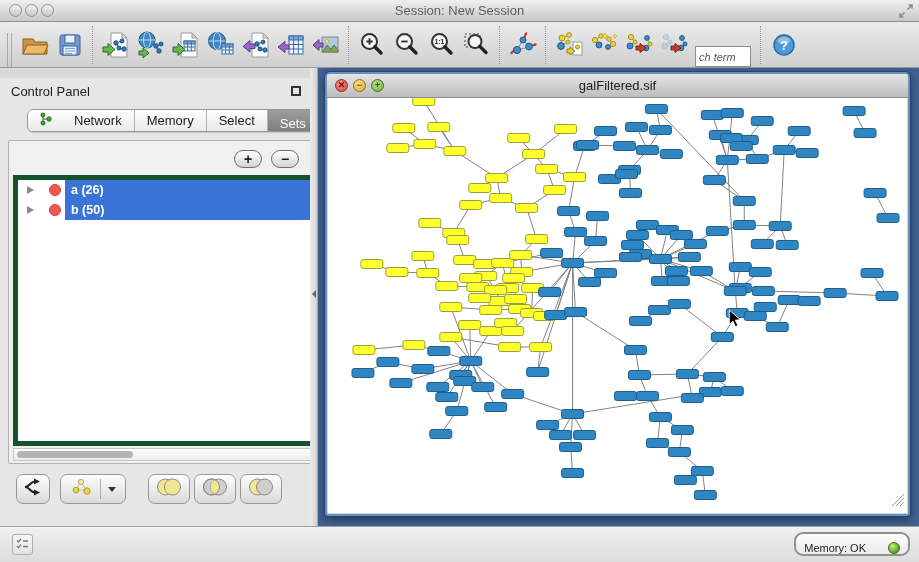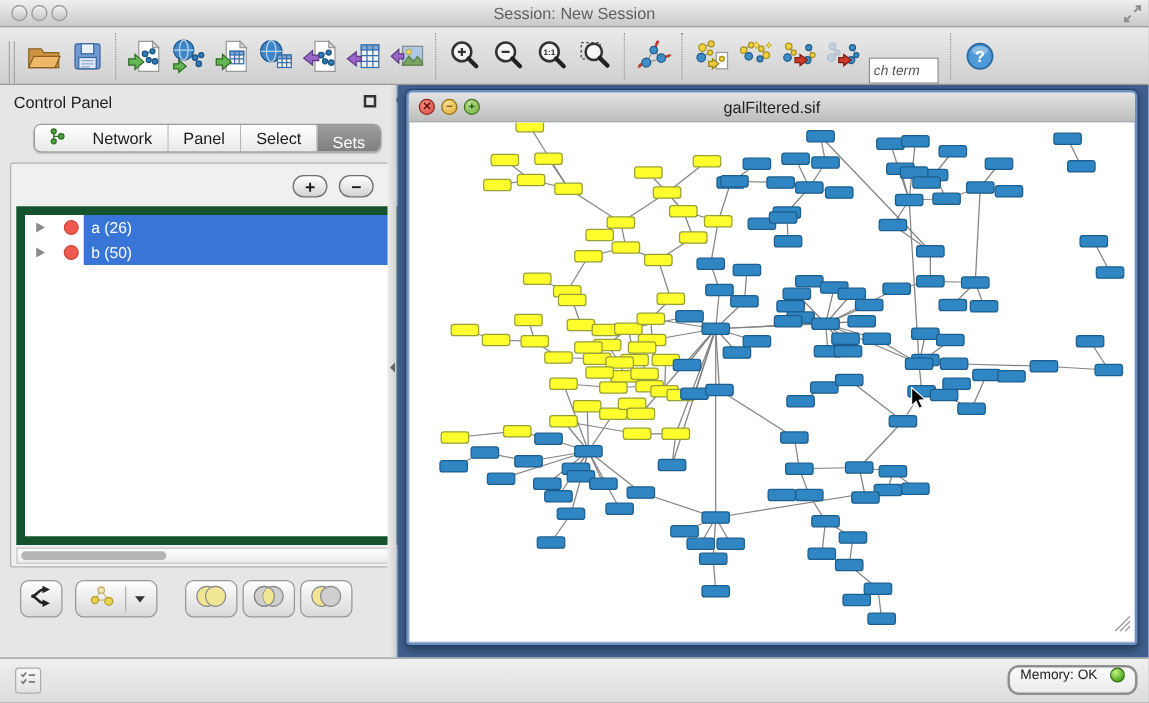--- a/index.html
+++ b/index.html
@@ -20,42 +20,42 @@
   .toolbar{position:absolute;top:22px;left:0;right:0;height:46px;
     background:linear-gradient(#ebebeb,#cfcfcf);border-bottom:1px solid #9a9a9a;
     display:flex;align-items:flex-end;padding:0 2px;}
   .tb-handle{width:5px;height:34px;border-left:1px solid #a8a8a8;border-right:1px solid #a8a8a8;margin:0 5px;}
   .tb-sep{align-self:center;height:38px;border-left:1px dotted #979797;margin:0 5px;}
   .tbtn{width:35px;height:40px;display:flex;align-items:center;justify-content:center;flex:none;}
   .search{width:56px;height:21px;border:1px solid #8d8d8d;background:#fff;font-style:italic;
     font-size:11px;color:#555;padding:0 3px;font-family:"Liberation Sans",sans-serif;margin:0 4px;}
 
   
-  .cpanel{position:absolute;top:68px;left:0;width:336px;height:458px;background:#e6e6e6;
+  .cpanel{position:absolute;top:78px;left:0;width:336px;height:458px;background:#e6e6e6;
     border-right:1px solid #a8a8a8;}
   .cp-header{position:absolute;top:0;left:0;right:0;height:28px;}
   .cp-title{position:absolute;left:11px;top:6px;font-size:13px;color:#1d1d1d;}
   .cp-float{position:absolute;right:34px;top:8px;width:10px;height:10px;border:2px solid #333;}
   .cp-close{position:absolute;right:12px;top:5px;font-size:13px;font-weight:bold;color:#111;}
 
   .tabsbar{position:absolute;top:31px;left:27px;height:23px;display:flex;
     border:1px solid #989898;border-radius:6px;overflow:hidden;background:#fff;
     box-shadow:0 1px 1px rgba(0,0,0,.15);}
   .seg{display:flex;align-items:center;gap:22px;padding:0 12px;font-size:13px;color:#1a1a1a;
     background:linear-gradient(#ffffff,#e9e9e9);border-right:1px solid #b4b4b4;}
   .seg:last-child{border-right:none;align-items:flex-end;}
   .seg.active{background:linear-gradient(#9d9d9d,#7f7f7f);color:#fff;}
 
   .sets-panel{position:absolute;top:62px;left:8px;right:8px;height:324px;
     background:#f0f0f0;border:1px solid #b2b2b2;border-radius:2px;}
   .pmbtn{position:absolute;top:9px;width:28px;height:18px;border:1px solid #6f6f6f;border-radius:9px;
     background:linear-gradient(#ffffff,#d3d3d3);font-size:14px;font-weight:bold;color:#1a1a1a;
     text-align:center;line-height:16px;}
   .listbox{position:absolute;left:4px;right:4px;top:34px;bottom:17px;background:#fff;
-    border:7px solid #14532d;}
+    border:5px solid #14532d;font-weight:bold;}
   .lrow{position:relative;height:20px;}
   .lrow .sel{position:absolute;left:47px;right:0;top:0;bottom:0;background:#3875d7;}
   .lrow .tri{position:absolute;left:9px;top:6px;width:0;height:0;
     border-left:7px solid #8a8a8a;border-top:4.5px solid transparent;border-bottom:4.5px solid transparent;}
   .lrow .dot{position:absolute;left:31px;top:4px;width:12px;height:12px;border-radius:50%;
     background:#ee5a4f;border:1px solid #cf4339;}
   .lrow .lbl{position:absolute;left:53px;top:3px;font-size:12.5px;color:#fff;}
   .hscroll{position:absolute;left:4px;right:4px;bottom:2px;height:13px;
     background:linear-gradient(#fdfdfd,#ececec);border:1px solid #c6c6c6;}
   .hthumb{position:absolute;left:3px;top:2px;width:116px;height:7px;border-radius:4px;background:#b5b5b5;}
@@ -93,21 +93,21 @@
   #net-svg{position:absolute;left:0;top:0;width:100%;height:100%;}
   .grip{position:absolute;right:2px;bottom:2px;}
 
   
   .statusbar{position:absolute;left:0;right:0;bottom:0;height:36px;
     background:linear-gradient(#f0f0f0,#dcdcdc);border-top:1px solid #a2a2a2;}
   .st-btn{position:absolute;left:12px;top:7px;width:21px;height:21px;border:1px solid #adadad;
     border-radius:3px;background:linear-gradient(#f7f7f7,#e2e2e2);
     display:flex;align-items:center;justify-content:center;}
   .mem-pill{position:absolute;right:9px;top:5px;height:24px;border:2px solid #8f8f8f;border-radius:9px;
-    background:linear-gradient(#fbfbfb,#ebebeb);display:flex;align-items:flex-start;gap:10px;
+    background:linear-gradient(#fbfbfb,#ebebeb);display:flex;align-items:flex-end;gap:22px;
     padding:0 8px;font-size:11px;color:#222;}
   .led{width:12px;height:12px;border-radius:50%;border:1px solid #2f6e12;
     background:radial-gradient(circle at 35% 30%,#c4f183,#58b226 65%,#3c8c18);}
 </style>
 </head>
 <body>
 
 <div id="app">
 
   <div class="titlebar">
@@ -346,21 +346,21 @@
       <span class="seg">
         <span><svg width="12" height="14" viewBox="0 0 12 14">
           <path d="M3 3v8M3 7h6" stroke="#2e7022" fill="none"></path>
           <circle cx="3" cy="3" r="2" fill="#4aa23c" stroke="#2e7022"></circle>
           <circle cx="3" cy="11" r="2" fill="#4aa23c" stroke="#2e7022"></circle>
           <circle cx="9" cy="7" r="2.2" fill="#4aa23c" stroke="#2e7022"></circle>
             </svg></span>
         <span>Network</span>
       </span>
       <span class="seg">
-        <span>Panel</span>
+        <span>Memory</span>
       </span>
       <span class="seg">
         <span>Select</span>
       </span>
       <span class="seg active">
         <span>Sets</span>
       </span>
     </div>
 
     <div class="sets-panel">

